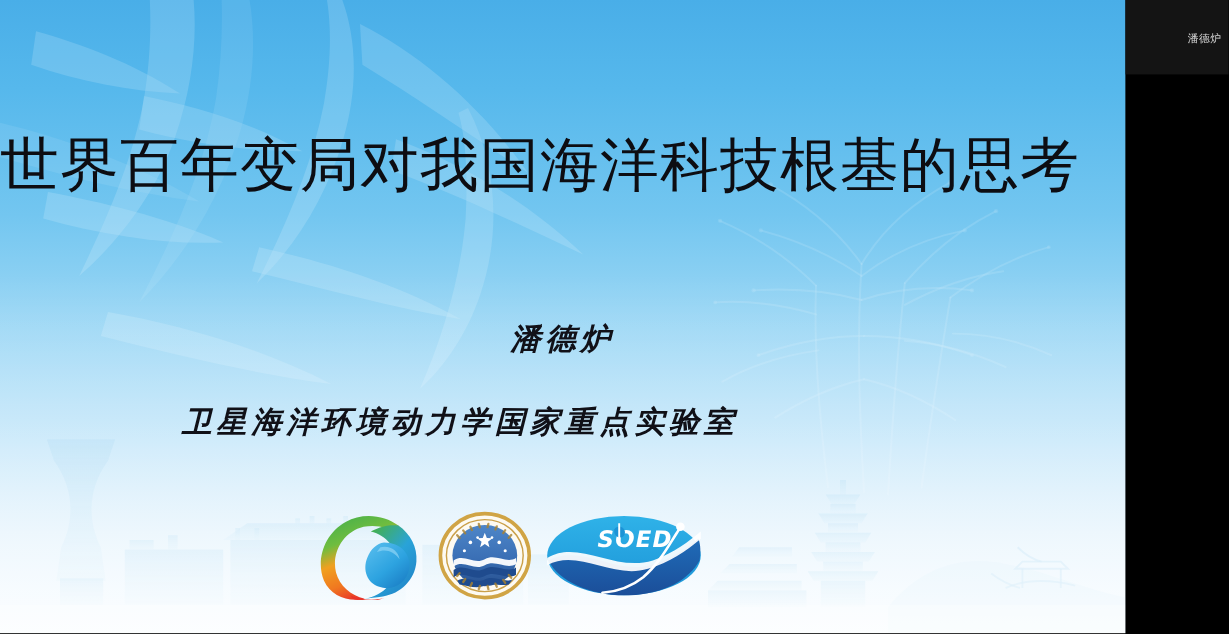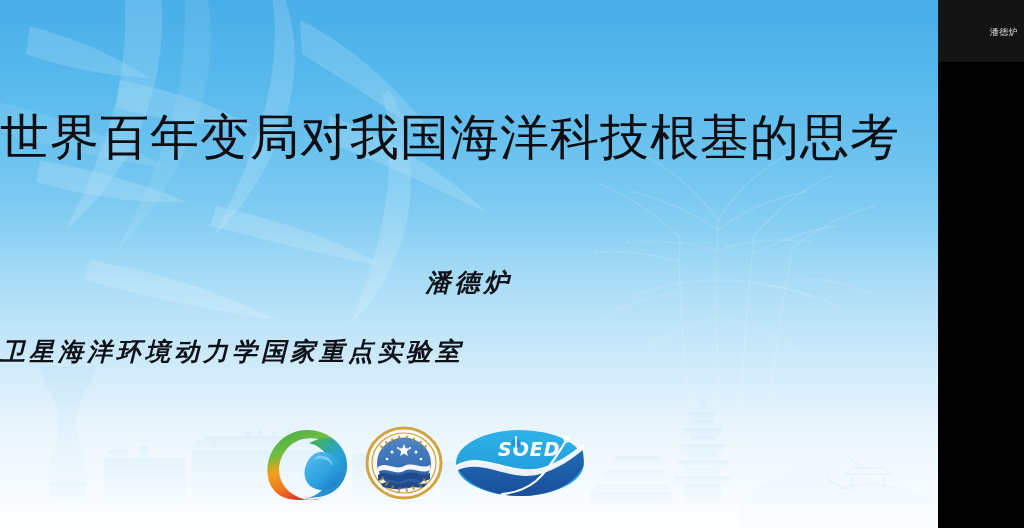--- a/index.html
+++ b/index.html
@@ -111,21 +111,21 @@
     font-style: italic;
     font-size: 25px;
     letter-spacing: 4px;
     color: #111118;
   }
   #slide-affiliation {
     position: absolute;
     left: 0;
     top: 335px;
     width: 767px;
-    text-align: left;
+    text-align: center;
     font-family: "DejaVu Serif", "Liberation Serif", serif;
     font-weight: bold;
     font-style: italic;
     font-size: 25px;
     letter-spacing: 4px;
     color: #101017;
   }
 
   
   #logo-row {

